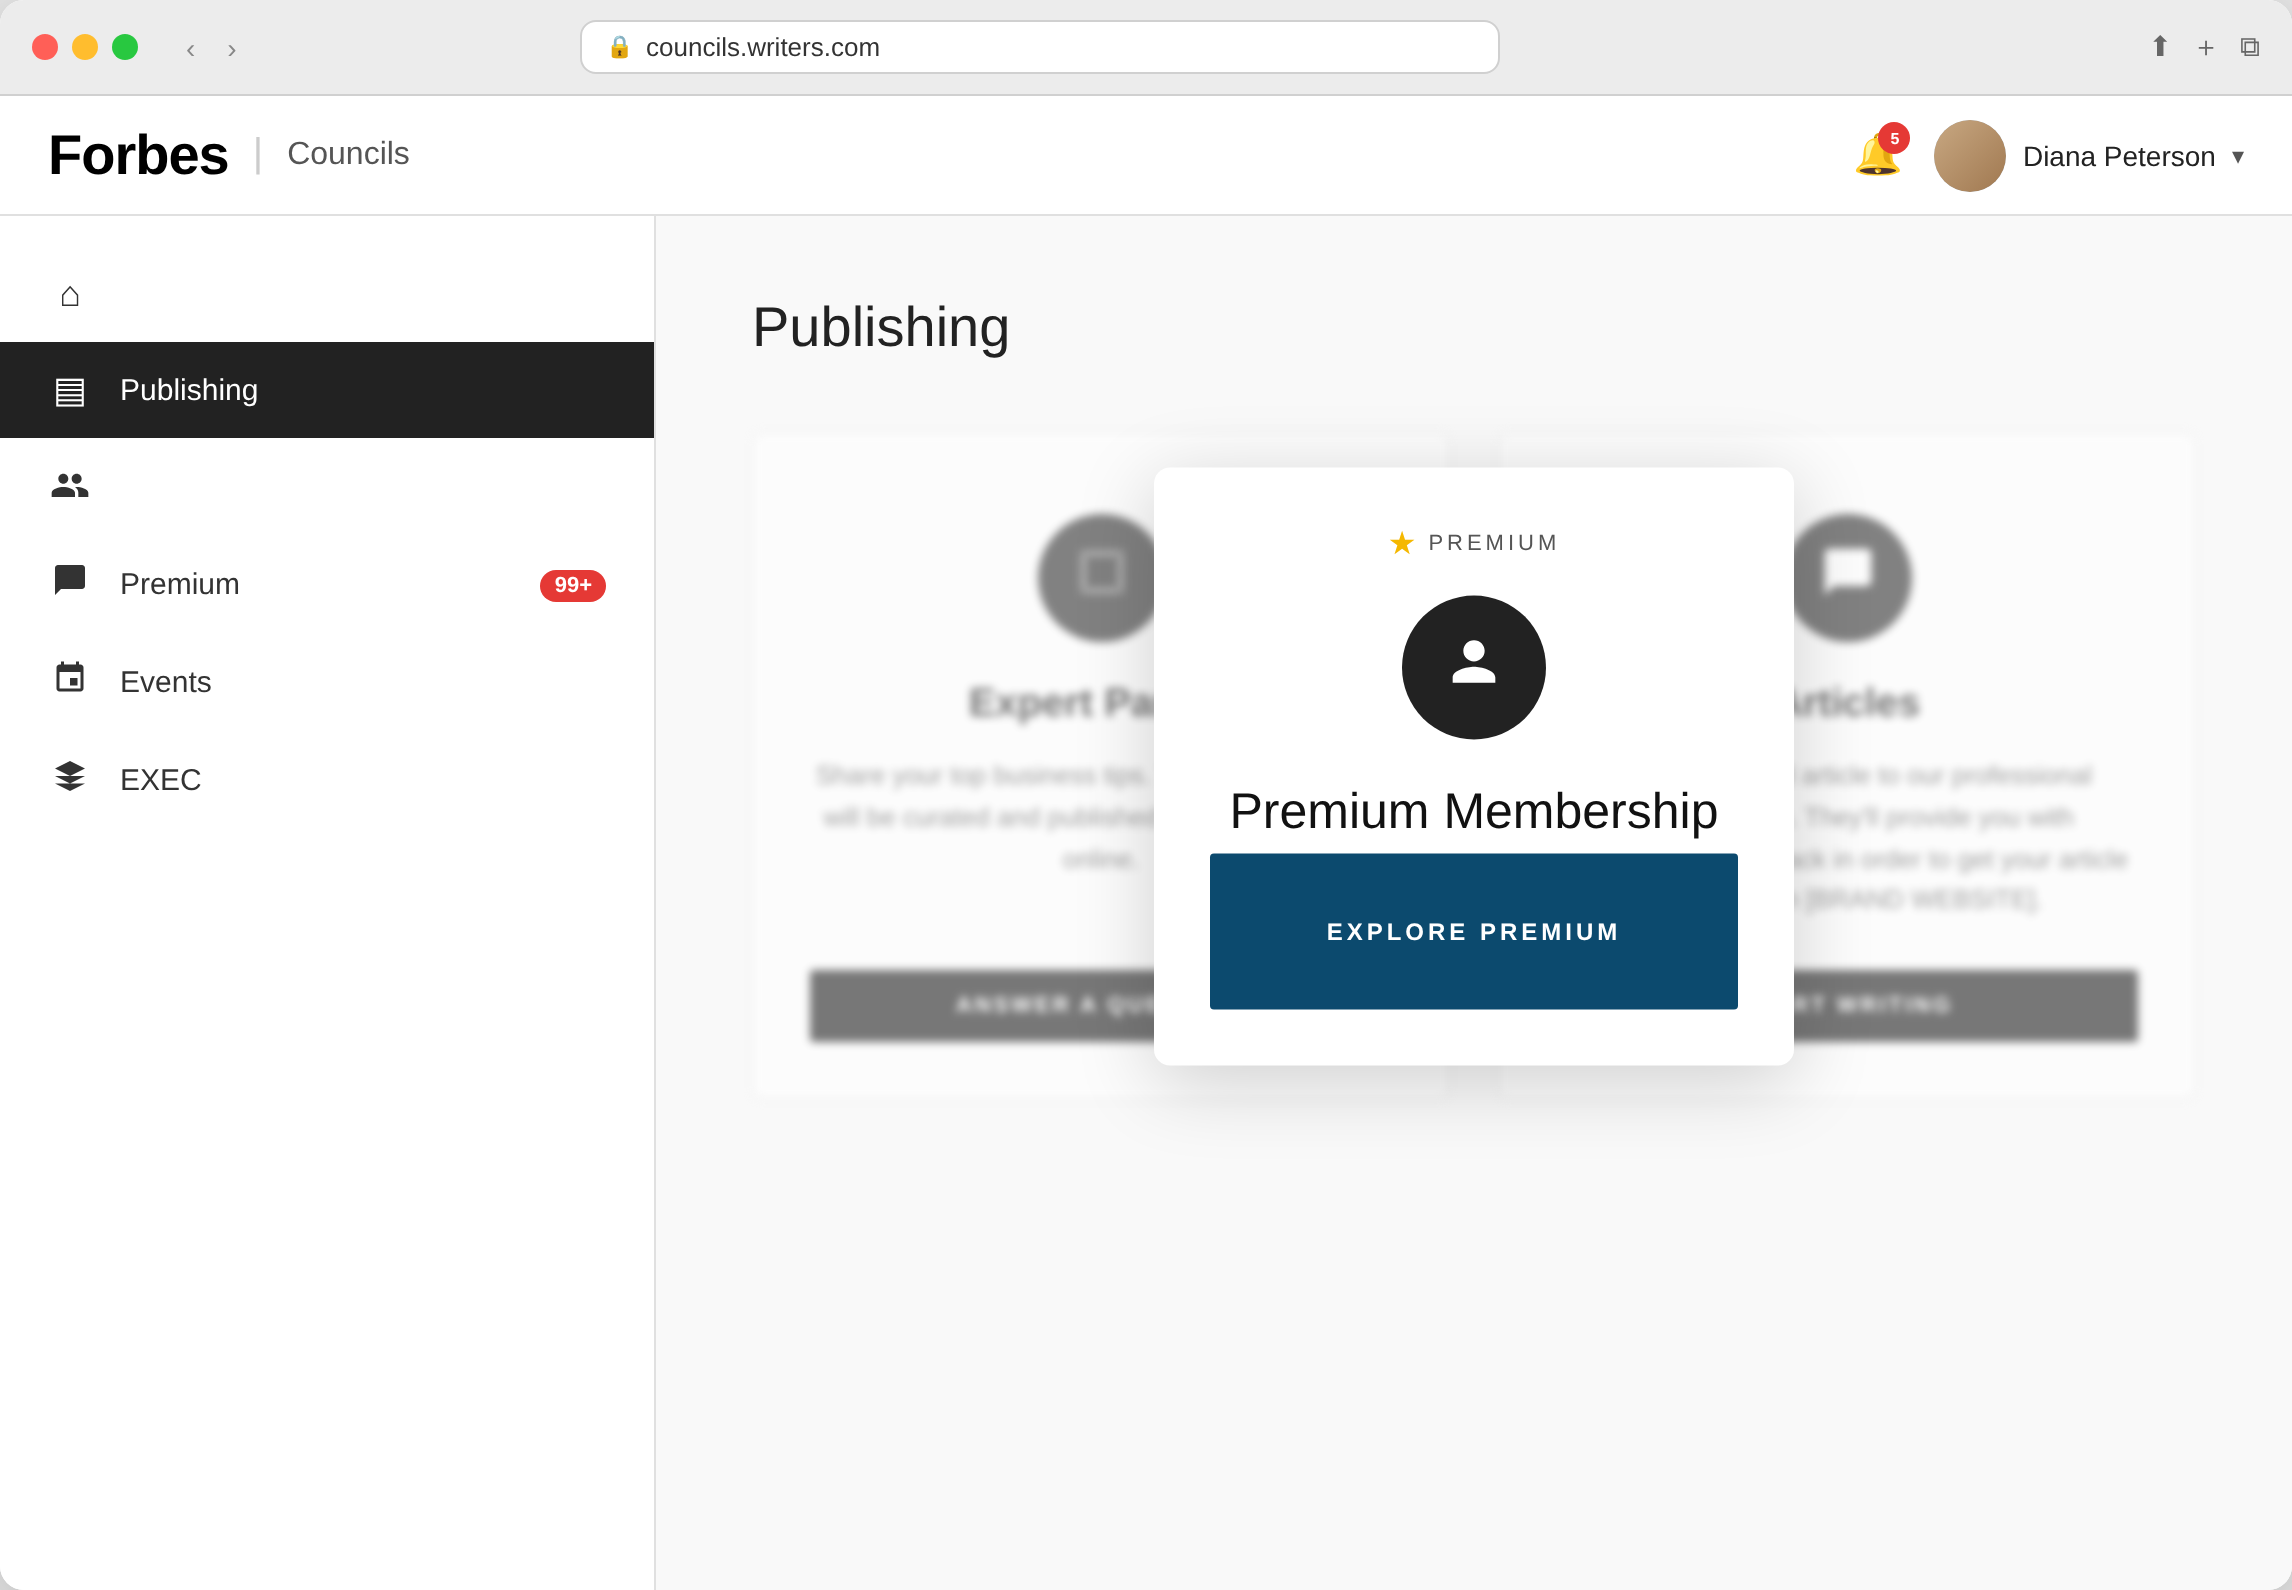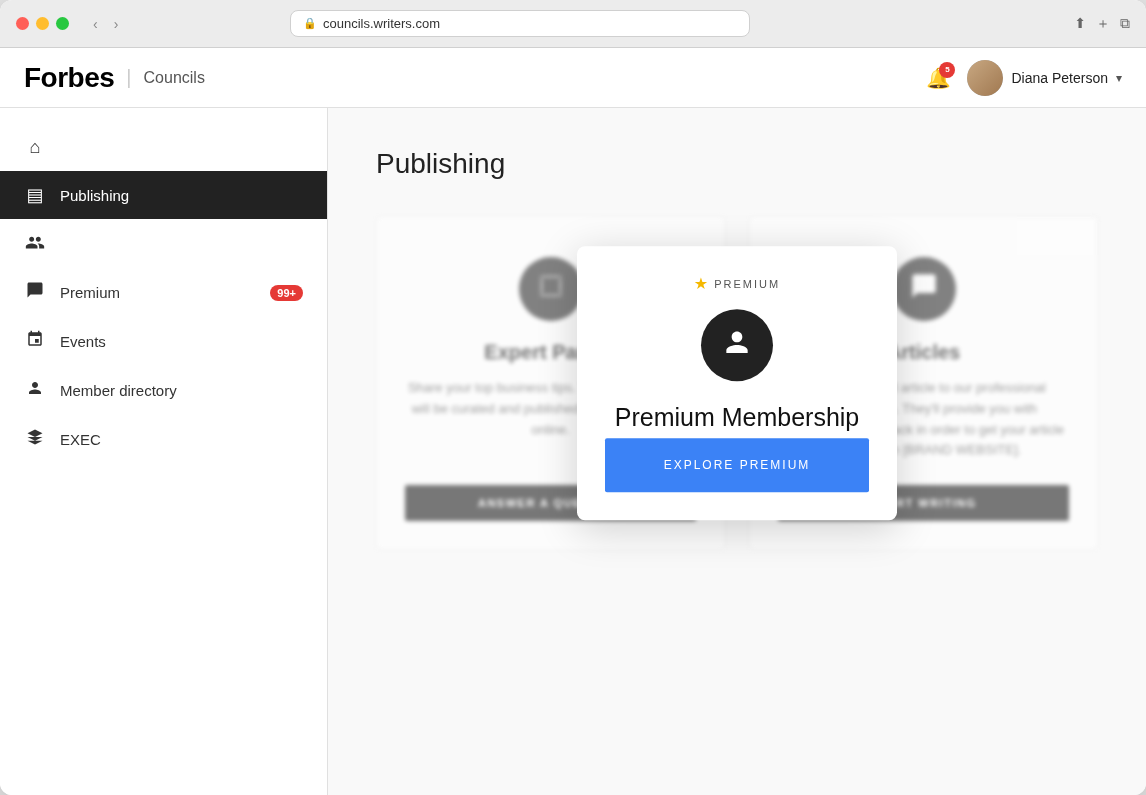--- a/index.html
+++ b/index.html
@@ -414,26 +414,26 @@
     }
 
     .premium-description {
       font-size: 14px;
       color: #555;
       line-height: 1.7;
       margin-bottom: 24px;
     }
 
     .premium-button {
-      background: #3b82f6;
+      background: #0c4a6e;
       color: #fff;
       border: none;
-      padding: 20px 32px;
+      padding: 32px 32px;
       font-size: 12px;
-      font-weight: 400;
+      font-weight: 700;
       letter-spacing: 2px;
       text-transform: uppercase;
       cursor: pointer;
       border-radius: 2px;
       width: 100%;
     }
   </style>
 </head>
 <body>
 
@@ -513,28 +513,20 @@
           <span class="nav-icon">
             <svg width="20" height="18" viewBox="0 0 24 24" fill="currentColor">
               <path d="M17 12h-5v5h5v-5zM16 1v2H8V1H6v2H5c-1.11 0-1.99.9-1.99 2L3 19c0 1.1.89 2 2 2h14c1.1 0 2-.9 2-2V5c0-1.1-.9-2-2-2h-1V1h-2zm3 18H5V8h14v11z"></path>
             </svg>
           </span>
           <span class="nav-label">Events</span>
         </a>
         <a class="nav-item">
           <span class="nav-icon">
             <svg width="20" height="18" viewBox="0 0 24 24" fill="currentColor">
-              <path d="M12 12c2.21 0 4-1.79 4-4s-1.79-4-4-4-4 1.79-4 4 1.79 4 4 4zm0 2c-2.67 0-8 1.34-8 4v2h16v-2c0-2.66-5.33-4-8-4z"></path>
-            </svg>
-          </span>
-          <span class="nav-label">Member directory</span>
-        </a>
-        <a class="nav-item">
-          <span class="nav-icon">
-            <svg width="20" height="18" viewBox="0 0 24 24" fill="currentColor">
               <path d="M12 2L2 7l10 5 10-5-10-5zM2 17l10 5 10-5M2 12l10 5 10-5"></path>
             </svg>
           </span>
           <span class="nav-label">EXEC</span>
         </a>
       </nav>
 
       <div class="page-content">
         <div class="page-inner">
           <h1 class="page-title">Publishing</h1>

